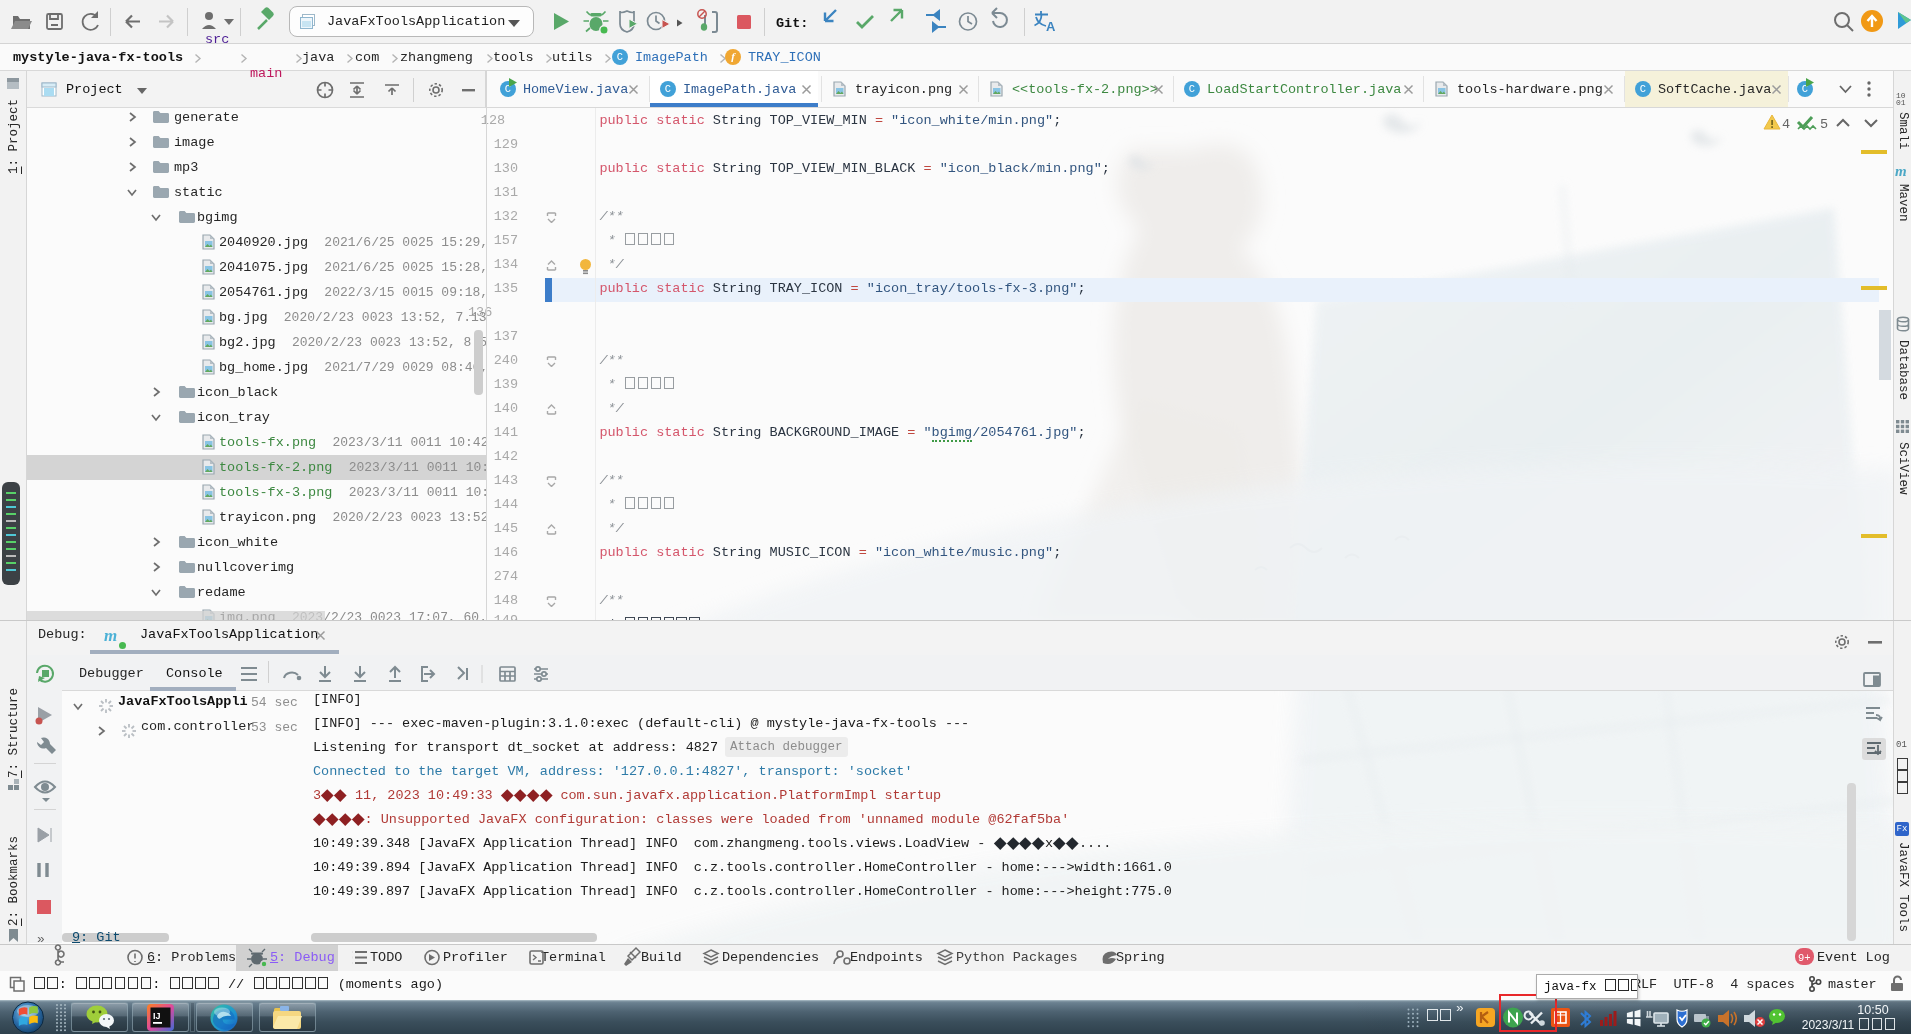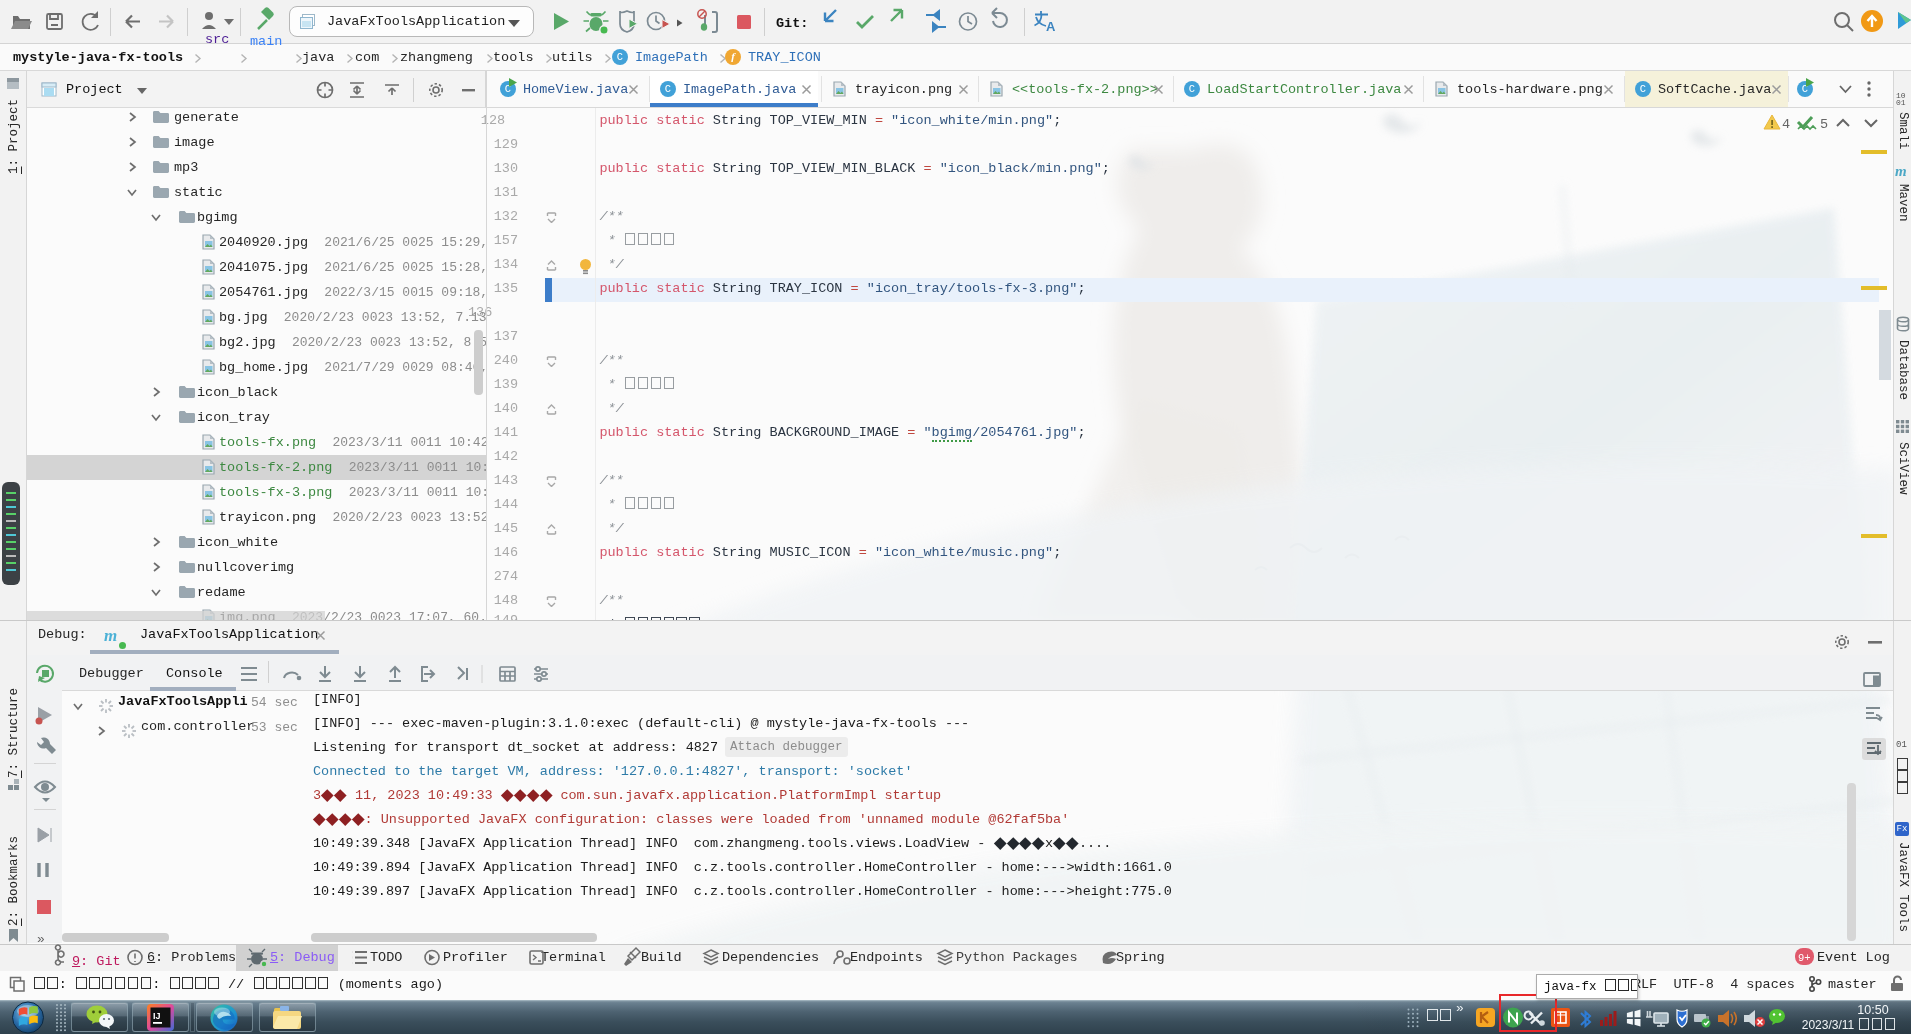--- a/index.html
+++ b/index.html
@@ -145,21 +145,21 @@
     </g>
 <circle cx="1872" cy="21" r="11" fill="#f19915"></circle>
     <path d="M1872 27 v-10 m-4.5 4 l4.5 -5 4.5 5" stroke="#fff" stroke-width="2.4" fill="none"></path>
 <path d="M1898 12 l13 8 -13 9 z" fill="#2f9bd8"></path>
     <path d="M1898 12 l13 8 -5 3 z" fill="#5fc48e"></path>
 </svg>
 
 <div class="a" style="left:0;top:44px;width:1911px;height:27px;background:#fafafa;border-bottom:1px solid #d8d8d8;z-index:5"></div>
 <div class="a" style="left:13px;top:50px;z-index:6;font-weight:bold;color:#111;white-space:pre">mystyle-java-fx-tools</div>
 <div class="a" style="left:205px;top:32px;z-index:6;font-weight:normal;color:#4c1d95;white-space:pre">src</div>
-<div class="a" style="left:250px;top:34px;z-index:6;font-weight:normal;color:#3b82f6;white-space:pre">main</div>
+<div class="a" style="left:250px;top:66px;z-index:6;font-weight:normal;color:#be185d;white-space:pre">main</div>
 <div class="a" style="left:302px;top:50px;z-index:6;font-weight:normal;color:#262626;white-space:pre">java</div>
 <div class="a" style="left:355px;top:50px;z-index:6;font-weight:normal;color:#262626;white-space:pre">com</div>
 <div class="a" style="left:400px;top:50px;z-index:6;font-weight:normal;color:#262626;white-space:pre">zhangmeng</div>
 <div class="a" style="left:493px;top:50px;z-index:6;font-weight:normal;color:#262626;white-space:pre">tools</div>
 <div class="a" style="left:552px;top:50px;z-index:6;font-weight:normal;color:#262626;white-space:pre">utils</div>
 <div class="a" style="left:635px;top:50px;z-index:6;font-weight:normal;color:#2e70b8;white-space:pre">ImagePath</div>
 <div class="a" style="left:748px;top:50px;z-index:6;font-weight:normal;color:#2e70b8;white-space:pre">TRAY_ICON</div>
 <svg class="a" style="left:194px;top:53px;z-index:6" width="8" height="11">
     <path d="M1.5 1.5 l4.5 4 -4.5 4" stroke="#b4b4b4" stroke-width="1.4" fill="none"></path>
   </svg>
@@ -793,21 +793,21 @@
       <path d="M40 4 h14 M40 9 h8 M40 14 h11"></path>
       <path d="M50 11 q5 0 4 5 l-3 -2 m3 2 l2 -3"></path>
     </g>
 <g transform="translate(0,112)">
       <rect x="36" y="0" width="24" height="22" rx="3" fill="#dcdcdc"></rect>
       <path d="M41 5 h14 M41 10 h8 M41 15 h14 M52 7 v9 m-3 -3 l3 3 3 -3" stroke="#5f6a70" stroke-width="1.8" fill="none"></path>
     </g>
 </svg>
 <div class="a" style="left:0;top:944px;width:1911px;height:27px;background:#f2f2f2;border-top:1px solid #c8c8c8;z-index:7"></div>
 <div class="a" style="left:236px;top:945px;width:102px;height:26px;background:#d1d1d1;z-index:7"></div>
-<div class="a" style="left:72px;top:954px;z-index:8;color:#be185d;white-space:pre"><u>9</u>: Git</div>
+<div class="a" style="left:72px;top:930px;z-index:8;color:#0c4a6e;white-space:pre"><u>9</u>: Git</div>
 <div class="a" style="left:147px;top:950px;z-index:8;color:#262626;white-space:pre"><u>6</u>: Problems</div>
 <div class="a" style="left:270px;top:950px;z-index:8;color:#8b5cf6;white-space:pre"><u>5</u>: Debug</div>
 <div class="a" style="left:370px;top:950px;z-index:8;color:#262626;white-space:pre">TODO</div>
 <div class="a" style="left:443px;top:950px;z-index:8;color:#262626;white-space:pre">Profiler</div>
 <div class="a" style="left:541px;top:950px;z-index:8;color:#262626;white-space:pre">Terminal</div>
 <div class="a" style="left:641px;top:950px;z-index:8;color:#262626;white-space:pre">Build</div>
 <div class="a" style="left:722px;top:950px;z-index:8;color:#262626;white-space:pre">Dependencies</div>
 <div class="a" style="left:850px;top:950px;z-index:8;color:#262626;white-space:pre">Endpoints</div>
 <div class="a" style="left:956px;top:950px;z-index:8;color:#404040;white-space:pre">Python Packages</div>
 <div class="a" style="left:1116px;top:950px;z-index:8;color:#262626;white-space:pre">Spring</div>

